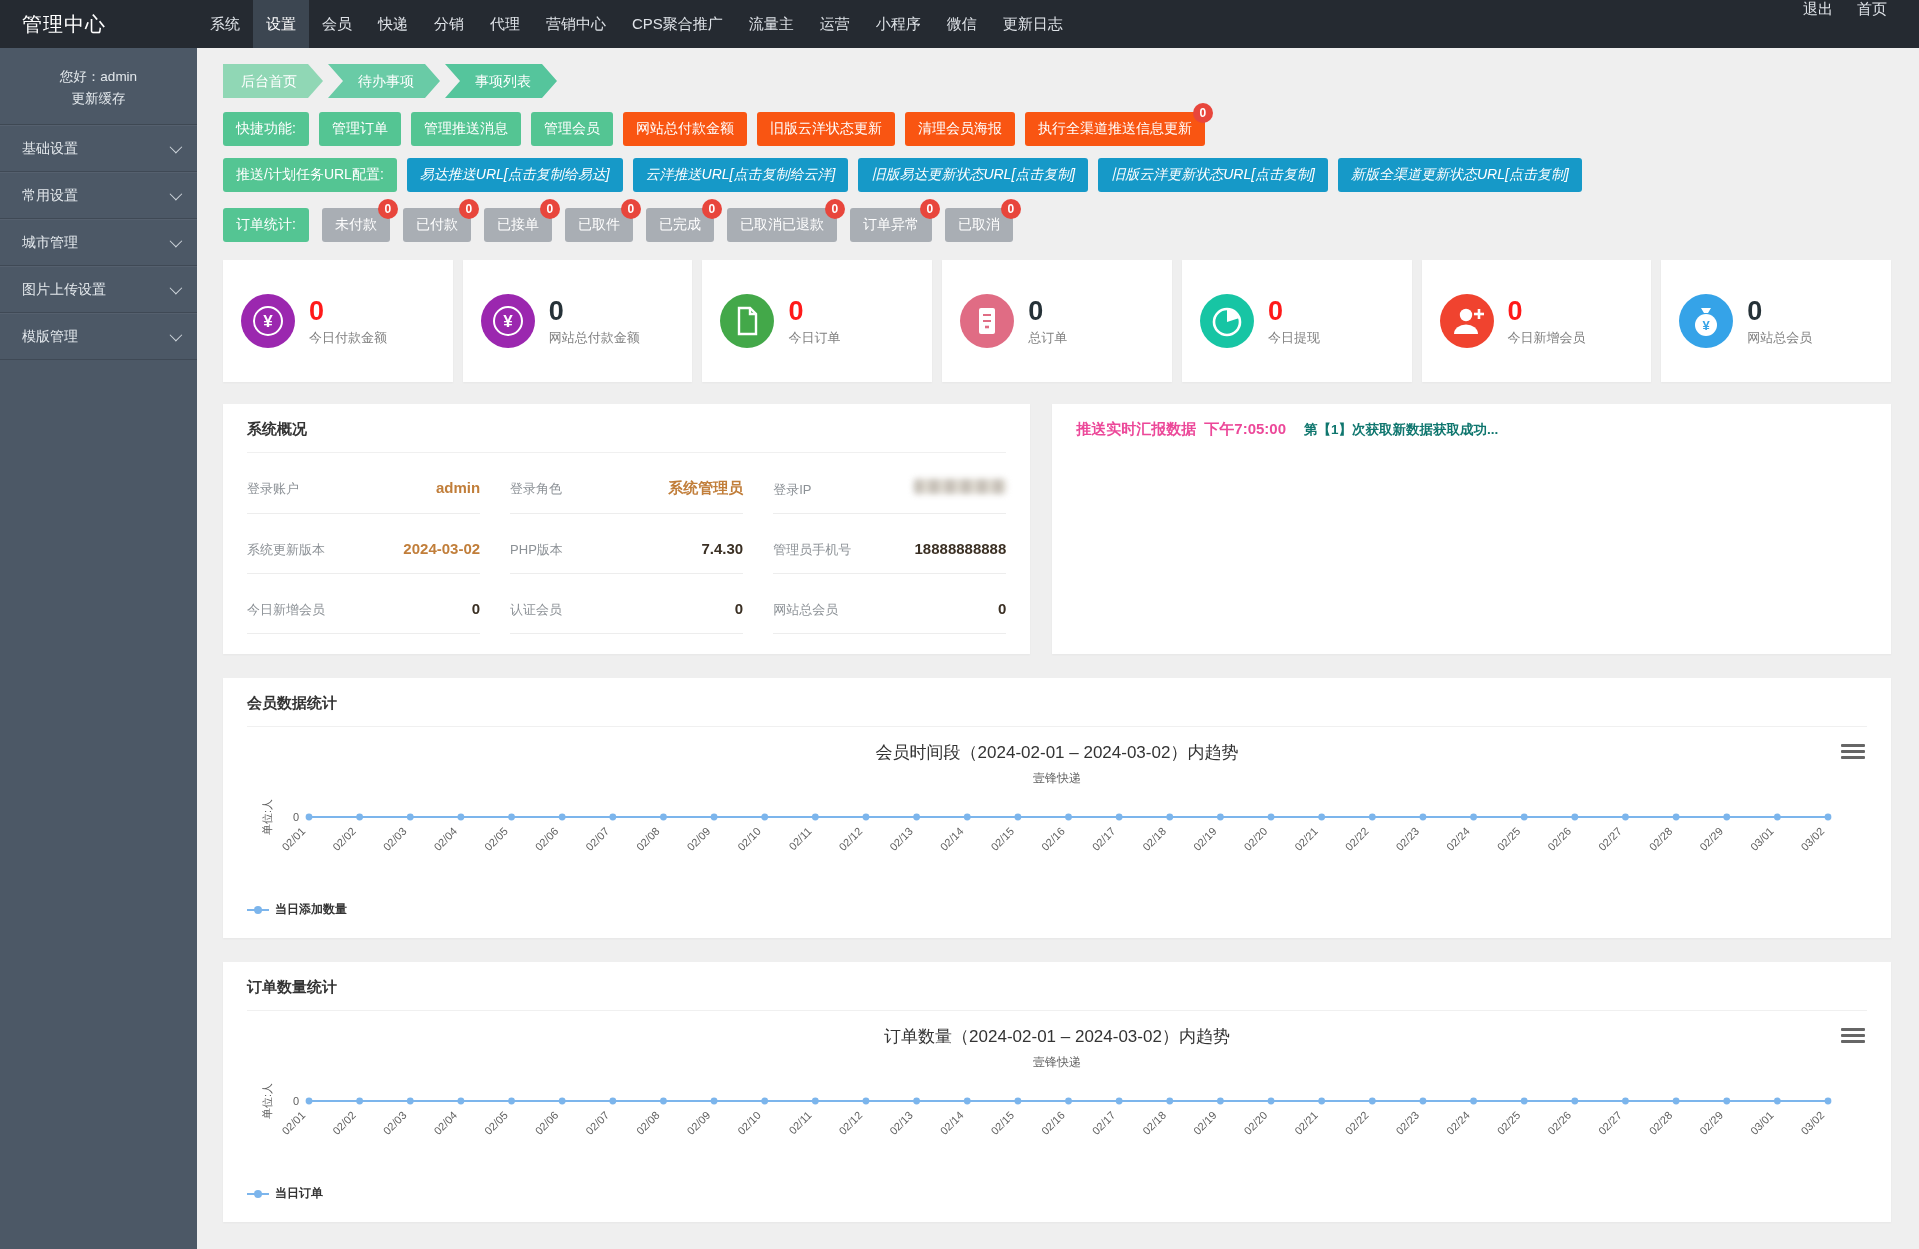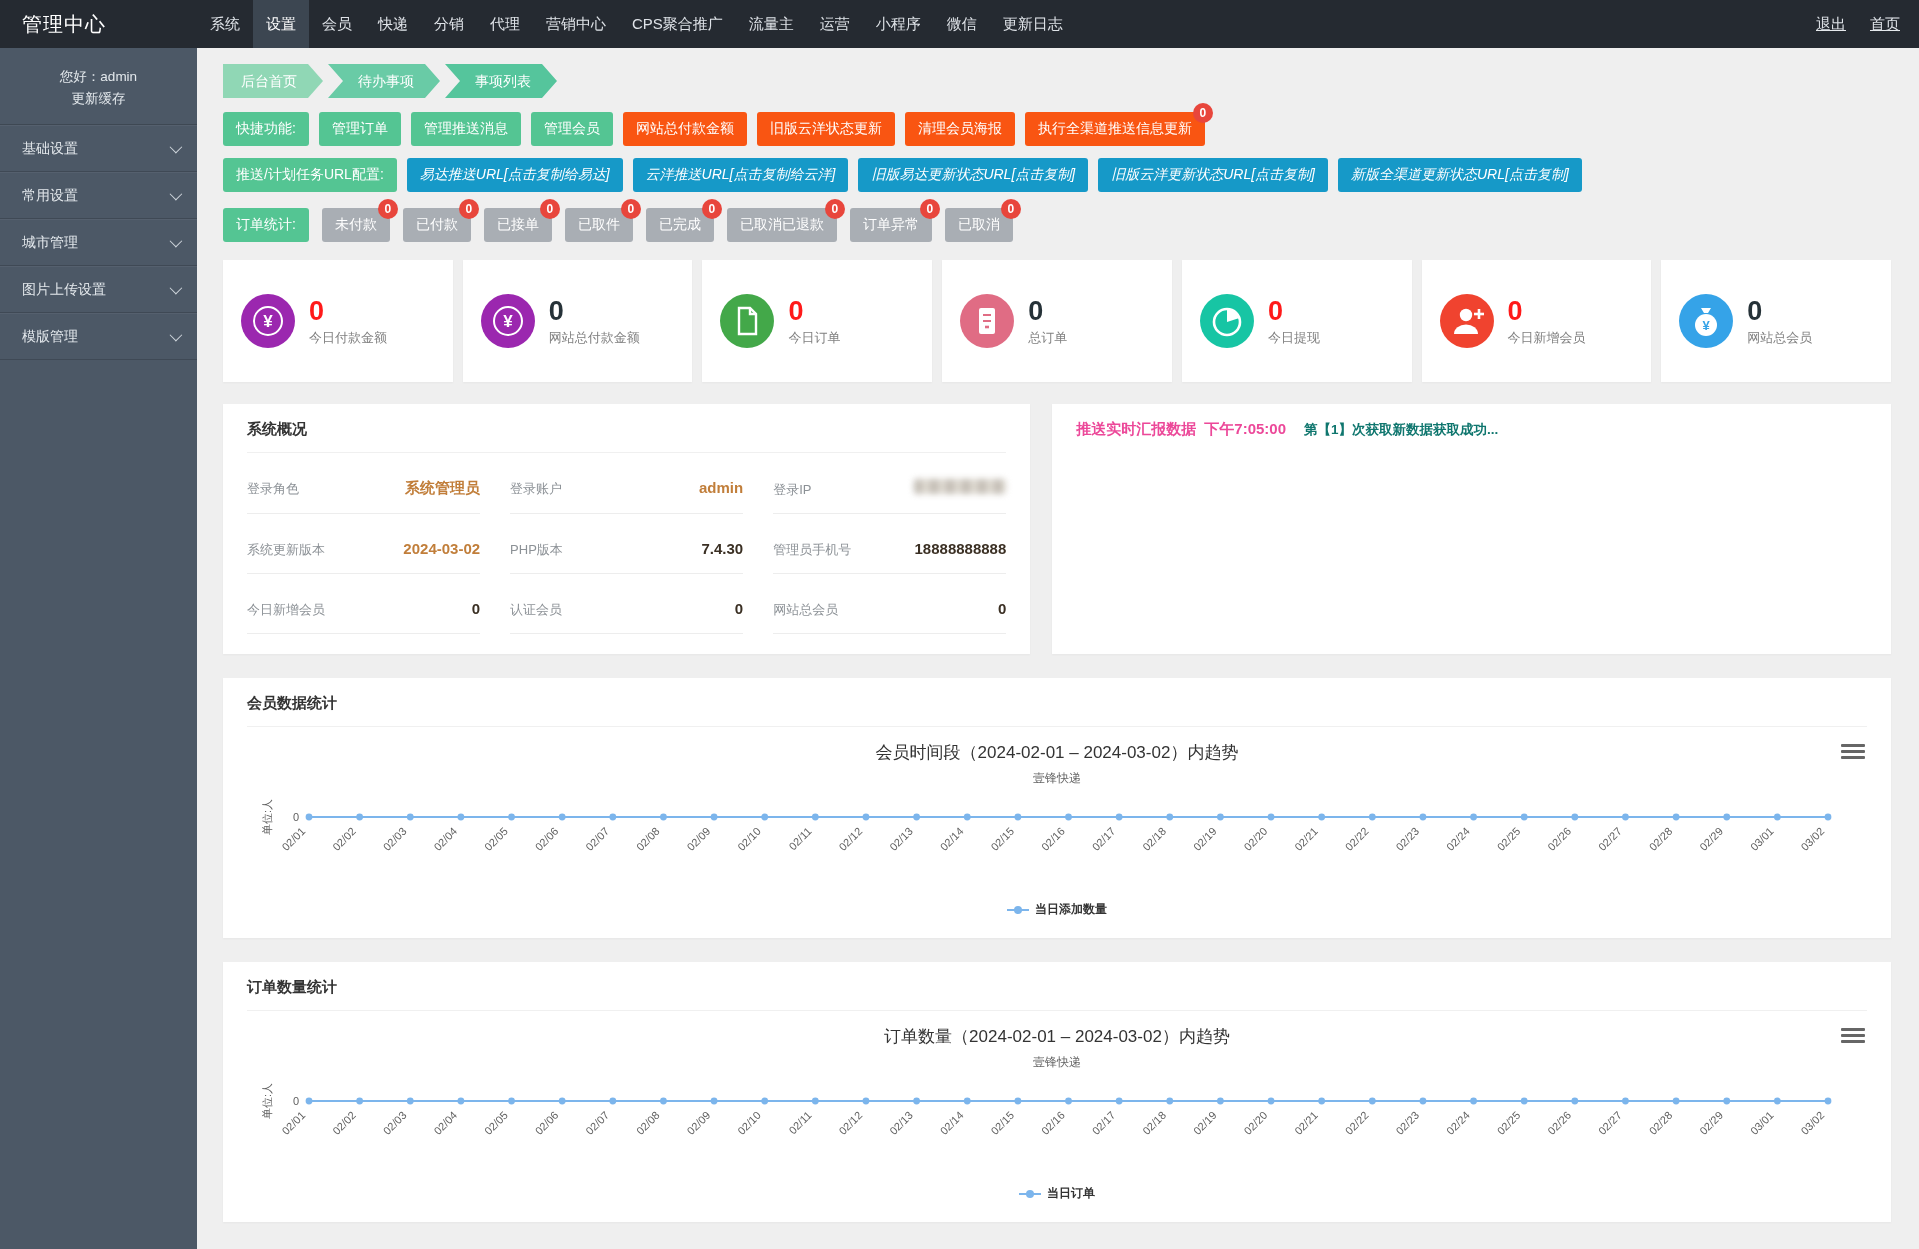--- a/index.html
+++ b/index.html
@@ -8,21 +8,21 @@
     background:#efefef;
     font-family:"Liberation Sans","DejaVu Sans",sans-serif;
     color:#333;
   }
   
   .topbar{ height:48px; background:#252a31; display:flex; align-items:stretch; color:#e6e9ec; }
   .brand{ width:197px; display:flex; align-items:center; padding-left:22px; font-size:20px; color:#fff; letter-spacing:1px; }
   .topnav{ display:flex; align-items:stretch; }
   .topnav .nav-item{ display:flex; align-items:center; padding:0 13px; font-size:15px; cursor:pointer; color:#dfe3e8; }
   .topnav .nav-item.active{ background:#3c4651; color:#fff; }
-  .topbar-right{ margin-left:auto; display:flex; align-items:center; padding-right:7px;text-decoration:underline; }
+  .topbar-right{ margin-left:auto; display:flex; align-items:flex-start; padding-right:20px; }
   .topbar-right .nav-item{ display:flex; align-items:center; padding:0 12px; font-size:15px; color:#dfe3e8; cursor:pointer; }
   
   .layout{ display:flex; height:1201px; }
   .sidebar{ width:197px; background:#4c5866; flex:0 0 197px; color:#e3e8ec; }
   .side-greeting{ padding:18px 10px 14px; text-align:center; font-size:13.5px; line-height:22px; border-bottom:1px solid rgba(0,0,0,.18); }
   .side-item{ height:47px; display:flex; align-items:center; justify-content:space-between; padding:0 18px 0 22px; font-size:14px; border-bottom:1px solid rgba(0,0,0,.16); border-top:1px solid rgba(255,255,255,.05); cursor:pointer; }
   .chev{ width:9px; height:9px; border-right:1.6px solid #cfd6dc; border-bottom:1.6px solid #cfd6dc; transform:rotate(45deg) translateY(-2px); }
   .main{ flex:1; overflow:hidden; padding:14px 28px 0 26px; }
   
   .crumbs{ display:flex; gap:5px; margin:2px 0 14px; }
@@ -63,21 +63,21 @@
   .push-head{ display:flex; align-items:baseline; gap:8px; }
   .push-title{ font-size:15px; font-weight:bold; color:#ec4899; }
   .push-msg{ font-size:13.5px; font-weight:bold; color:#0f766e; margin-left:10px; }
   
   .chart-wrap{ position:relative; padding-top:14px; }
   .chart-menu{ position:absolute; right:2px; top:14px; width:24px; height:20px; display:flex; flex-direction:column; justify-content:center; gap:3px; cursor:pointer; }
   .chart-menu i{ display:block; height:3px; background:#666; border-radius:1px; }
   .chart-title{ text-align:center; font-size:17px; color:#333; }
   .chart-sub{ text-align:center; font-size:12px; color:#666; margin-top:6px; }
   .chart-svg{ display:block; margin-top:4px; }
-  .chart-legend{ display:flex; justify-content:center; align-items:center; gap:6px; margin-top:10px; font-size:12px; font-weight:bold; color:#333; cursor:pointer; }
+  .chart-legend{ display:flex; align-items:center; gap:6px; margin-top:10px; font-size:12px; font-weight:bold; color:#333; cursor:pointer; }
 </style>
 </head>
 <body>
 
 <div class="topbar">
   <div class="brand">管理中心</div>
   <div class="topnav">
       <div class="nav-item">系统</div>
       <div class="nav-item active">设置</div>
       <div class="nav-item">会员</div>
@@ -252,26 +252,26 @@
             <div class="lbl">网站总会员</div>
           </div>
         </div>
       </div>
 
     <div class="panel-row">
       <div class="panel panel-sys">
         <div class="panel-title">系统概况</div>
         <div class="sys-grid" id="sys-grid">
             <div class="sys-cell">
+              <span class="k">登录账户</span>
+              <span class="v orange">admin</span>
+            </div>
+            <div class="sys-cell">
               <span class="k">登录角色</span>
               <span class="v orange">系统管理员</span>
-            </div>
-            <div class="sys-cell">
-              <span class="k">登录账户</span>
-              <span class="v orange">admin</span>
             </div>
             <div class="sys-cell">
               <span class="k">登录IP</span>
               <span class="blur-ip"></span>
             </div>
             <div class="sys-cell">
               <span class="k">系统更新版本</span>
               <span class="v orange">2024-03-02</span>
             </div>
             <div class="sys-cell">

